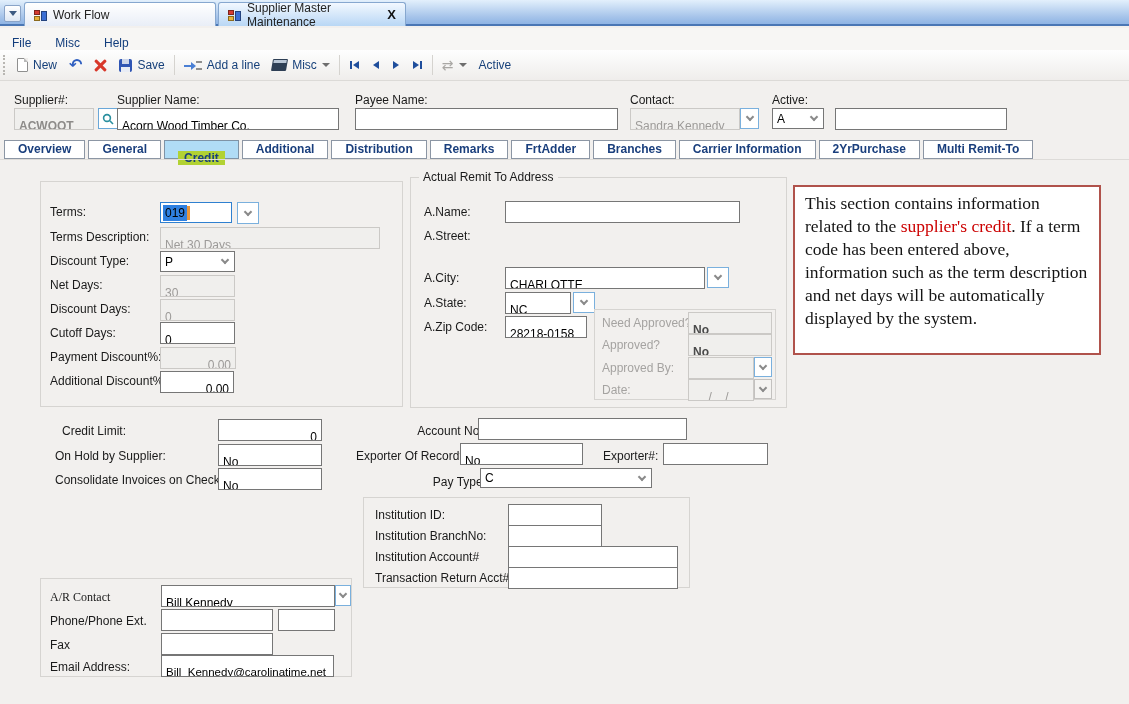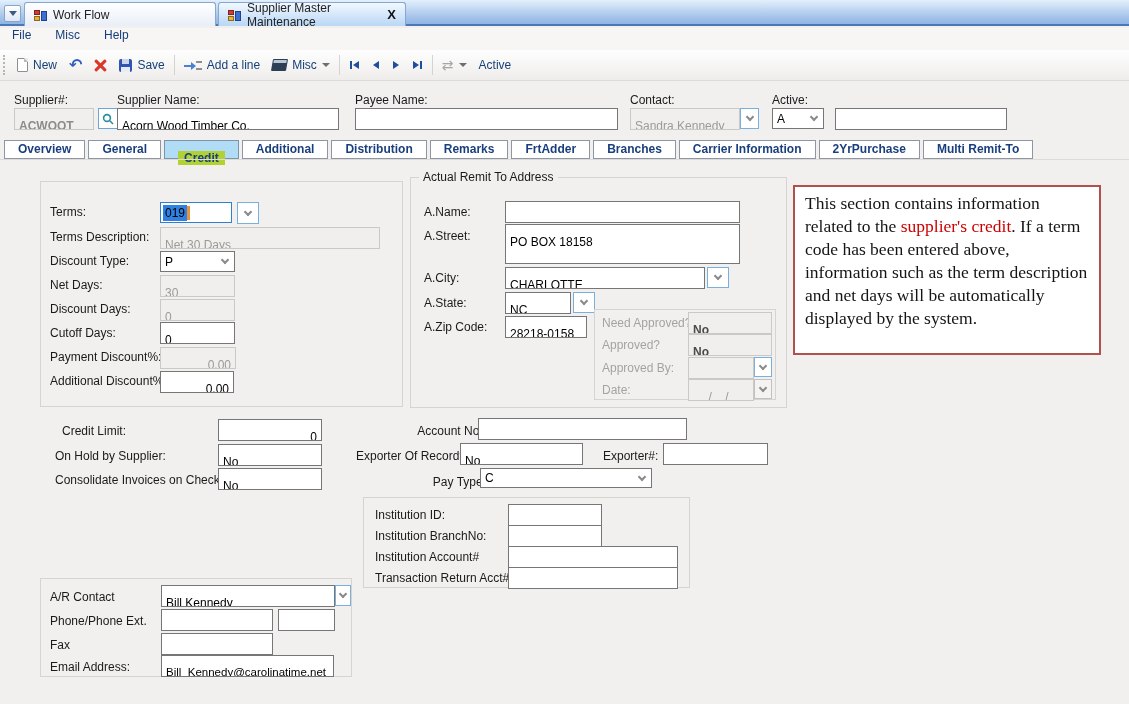--- a/index.html
+++ b/index.html
@@ -18,21 +18,21 @@
   .wtab.active   { left:218px; width:188px; background:linear-gradient(#f2f8ff,#b9d7f5); }
   .appicon { position:relative; width:13px; height:12px; flex:0 0 auto; }
   .appicon i { position:absolute; display:block; }
   .ai-r { left:0; top:1px; width:6px; height:5px; background:#d43b30; border:1px solid #7e241d; }
   .ai-y { left:0; top:7px; width:6px; height:5px; background:#e8b23d; border:1px solid #8a6a1e; }
   .ai-b { left:7px; top:2px; width:6px; height:10px; background:#3b6fd4; border:1px solid #24437e; }
   .wtab-close { margin-left:auto; font-weight:bold; font-size:13px; color:#111; }
   .tri-dn-sm { width:0; height:0; border-left:4px solid transparent; border-right:4px solid transparent; border-top:5px solid #3c5a82; }
 
   
-  .menubar { position:absolute; left:0; top:28px; width:100%; height:22px; background:#f7f6f4; display:flex; align-items:flex-start; }
+  .menubar { position:absolute; left:0; top:28px; width:100%; height:22px; background:#f7f6f4; display:flex; align-items:flex-end; }
   .menu-item { padding:0 12px; color:#123d7c; }
 
   
   .toolbar { position:absolute; left:0; top:50px; width:100%; height:31px;
              background:linear-gradient(#fefefe,#efedeb); border-bottom:1px solid #dcdad7; display:flex; align-items:center; }
   .grip { width:3px; height:20px; border-left:2px dotted #b8b6b2; margin:0 5px 0 3px; }
   .tbtn { display:flex; align-items:center; gap:5px; padding:0 6px; height:24px; color:#16407a; }
   .tsep { width:1px; height:20px; background:#d5d3cf; margin:0 3px; }
   .new-ico { width:11px; height:14px; background:#fff; border:1px solid #8f8f8f; border-radius:1px; position:relative; }
   .new-ico::after { content:''; position:absolute; top:-1px; right:-1px; border-top:4px solid #efedeb; border-left:4px solid #b9b9b9; }
@@ -252,21 +252,20 @@
   <div class="txt dis r" style="left:160px; top:347px; width:76px;">0.00</div>
   <div class="lbl" style="left:50px; top:374px;">Additional Discount%:</div>
   <div class="txt r" style="left:160px; top:371px; width:74px;">0.00</div>
 
   <div class="gbox" style="left:410px; top:177px; width:377px; height:231px;">
     <span class="gbox-title">Actual Remit To Address</span>
   </div>
   <div class="lbl" style="left:424px; top:205px;">A.Name:</div>
   <div class="txt" style="left:505px; top:201px; width:235px; height:19px;"></div>
   <div class="lbl" style="left:424px; top:229px;">A.Street:</div>
-  <div class="txt" style="left:505px; top:224px; width:235px; height:40px;">PO BOX 18158</div>
   <div class="lbl" style="left:424px; top:271px;">A.City:</div>
   <div class="txt" style="left:505px; top:267px; width:200px;">CHARLOTTE</div>
   <div class="ddbtn" style="left:707px; top:267px; width:22px; height:21px;">
       <span class="chev"></span>
     </div>
   <div class="lbl" style="left:424px; top:296px;">A.State:</div>
   <div class="txt" style="left:505px; top:292px; width:66px;">NC</div>
   <div class="ddbtn" style="left:573px; top:292px; width:22px; height:21px;">
       <span class="chev"></span>
     </div>
@@ -313,21 +312,21 @@
   <div class="lbl" style="left:375px; top:508px;">Institution ID:</div>
   <div class="txt" style="left:508px; top:504px; width:94px; height:18px;"></div>
   <div class="lbl" style="left:375px; top:529px;">Institution BranchNo:</div>
   <div class="txt" style="left:508px; top:525px; width:94px; height:18px;"></div>
   <div class="lbl" style="left:375px; top:550px;">Institution Account#</div>
   <div class="txt" style="left:508px; top:546px; width:170px; height:18px;"></div>
   <div class="lbl" style="left:375px; top:571px;">Transaction Return Acct#</div>
   <div class="txt" style="left:508px; top:567px; width:170px; height:18px;"></div>
 
   <div class="gbox" style="left:40px; top:578px; width:312px; height:99px;"></div>
-  <div class="lbl" style="left:50px; top:590px;">A/R Contact</div>
+  <div class="lbl" style="left:50px; top:590px;font-family:Liberation Serif, serif;">A/R Contact</div>
   <div class="txt" style="left:161px; top:585px; width:174px; height:21px;">Bill Kennedy</div>
   <div class="ddbtn" style="left:335px; top:585px; width:16px; height:21px;">
       <span class="chev"></span>
     </div>
   <div class="lbl" style="left:50px; top:614px;">Phone/Phone Ext.</div>
   <div class="txt" style="left:161px; top:609px; width:112px; height:21px;"></div>
   <div class="txt" style="left:278px; top:609px; width:57px; height:21px;"></div>
   <div class="lbl" style="left:50px; top:638px;">Fax</div>
   <div class="txt" style="left:161px; top:633px; width:112px; height:21px;"></div>
   <div class="lbl" style="left:50px; top:660px;">Email Address:</div>

